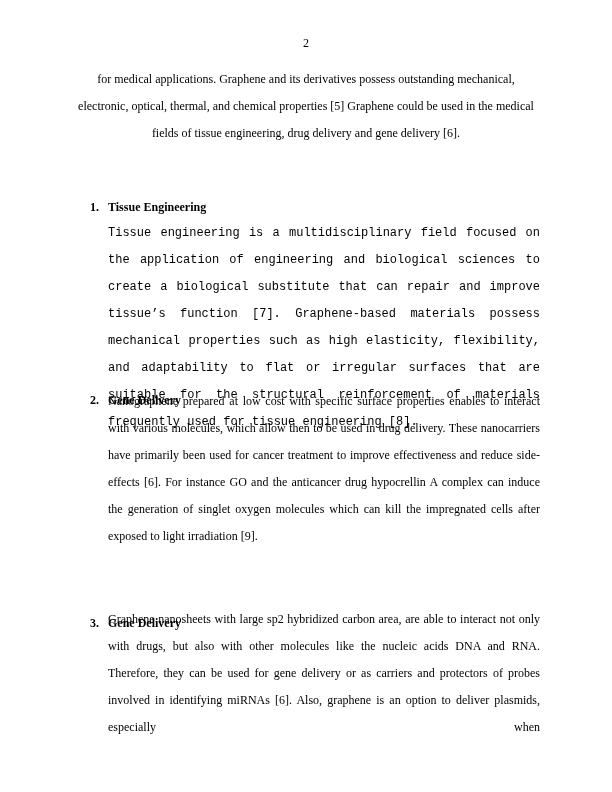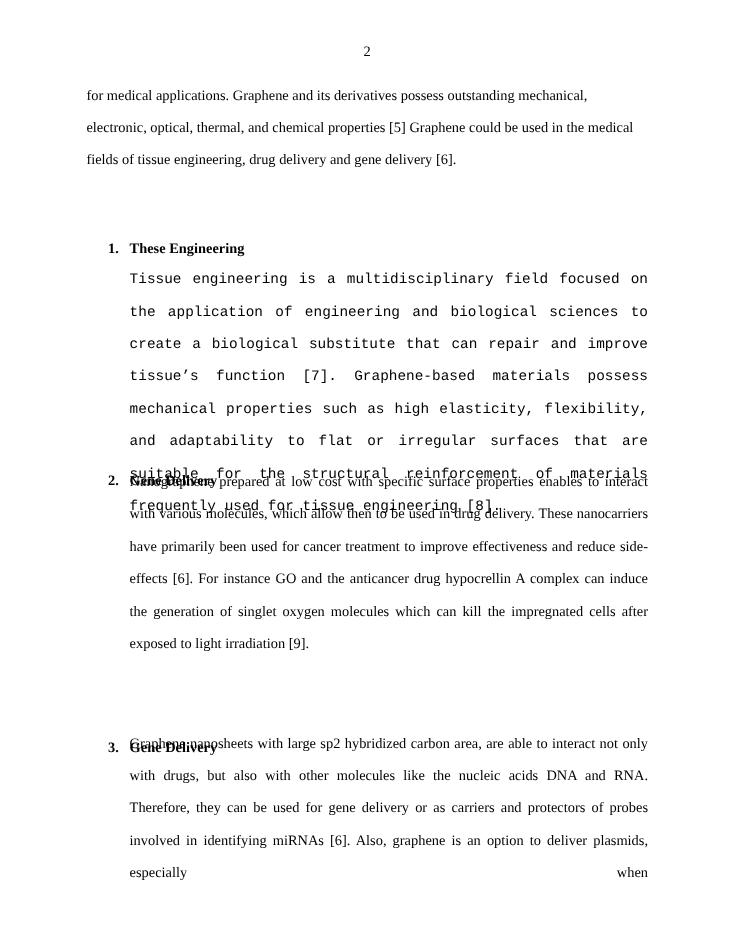--- a/index.html
+++ b/index.html
@@ -29,21 +29,21 @@
       position: absolute;
       font-size: 12px;
       line-height: 27px;
       text-align: justify;
       margin: 0;
     }
     .intro {
       left: 72px;
       width: 468px;
       top: 66px;
-      text-align: left;
+      text-align: center;
     }
     .heading {
       position: absolute;
       left: 90px;
       width: 450px;
       font-weight: bold;
       font-size: 12px;
       line-height: 14px;
       margin: 0;
     }
@@ -69,21 +69,21 @@
 <body>
 
 <div>
 
   <div class="page-number">2</div>
 
   <p class="para intro" id="intro">for medical applications. Graphene and its derivatives possess outstanding mechanical, electronic, optical, thermal, and chemical properties [5] Graphene could be used in the medical fields of tissue engineering, drug delivery and gene delivery [6].</p>
 
   <div>
     <h2 class="heading" id="h1">
-      <span class="num">1.</span><span>These Engineering</span>
+      <span class="num">1.</span><span>Tissue Engineering</span>
     </h2>
     <p class="para body-text last-left" id="p1">Tissue engineering is a multidisciplinary field focused on the application of engineering and biological sciences to create a biological substitute that can repair and improve tissue’s function [7]. Graphene-based materials possess mechanical properties such as high elasticity, flexibility, and adaptability to flat or irregular surfaces that are suitable for the structural reinforcement of materials frequently used for tissue engineering [8].</p>
   </div>
 
   <div>
     <h2 class="heading" id="h2">
       <span class="num">2.</span><span>Gene Delivery</span>
     </h2>
     <p class="para body-text last-left" id="p2">Nanographene prepared at low cost with specific surface properties enables to interact with various molecules, which allow then to be used in drug delivery. These nanocarriers have primarily been used for cancer treatment to improve effectiveness and reduce side-effects [6]. For instance GO and the anticancer drug hypocrellin A complex can induce the generation of singlet oxygen molecules which can kill the impregnated cells after exposed to light irradiation [9].</p>
   </div>

